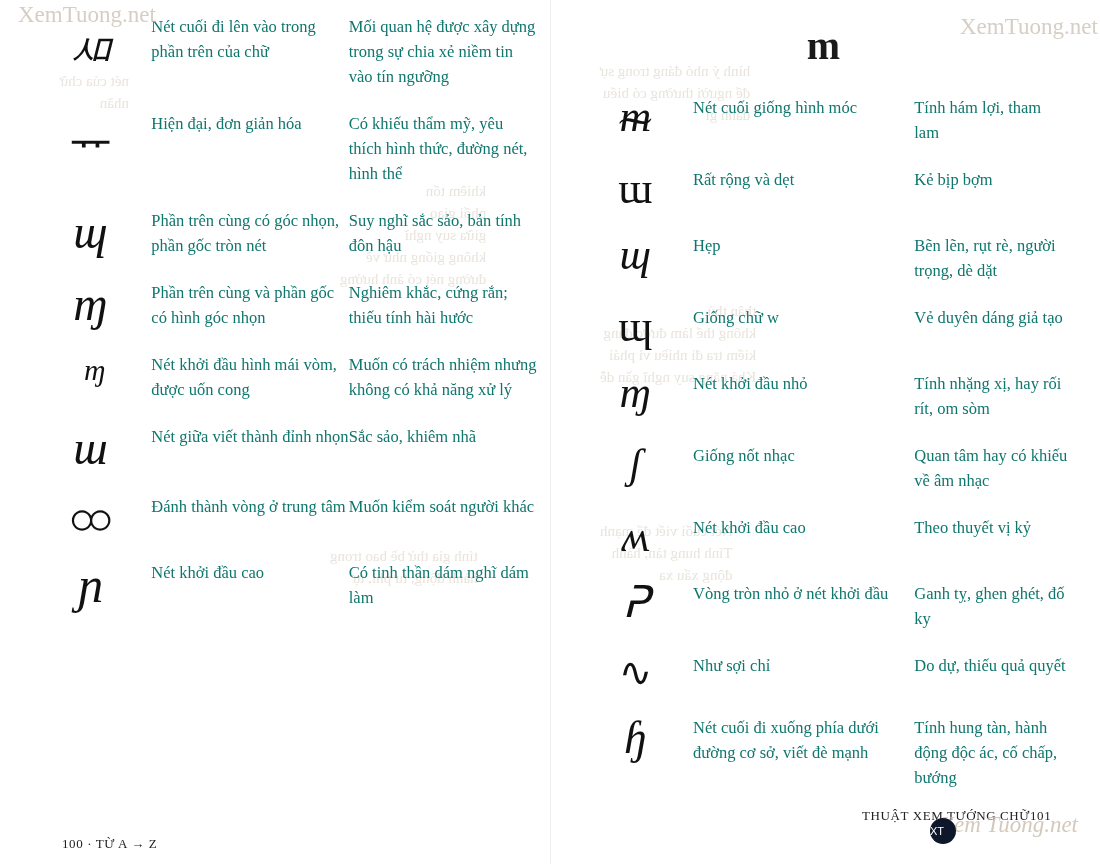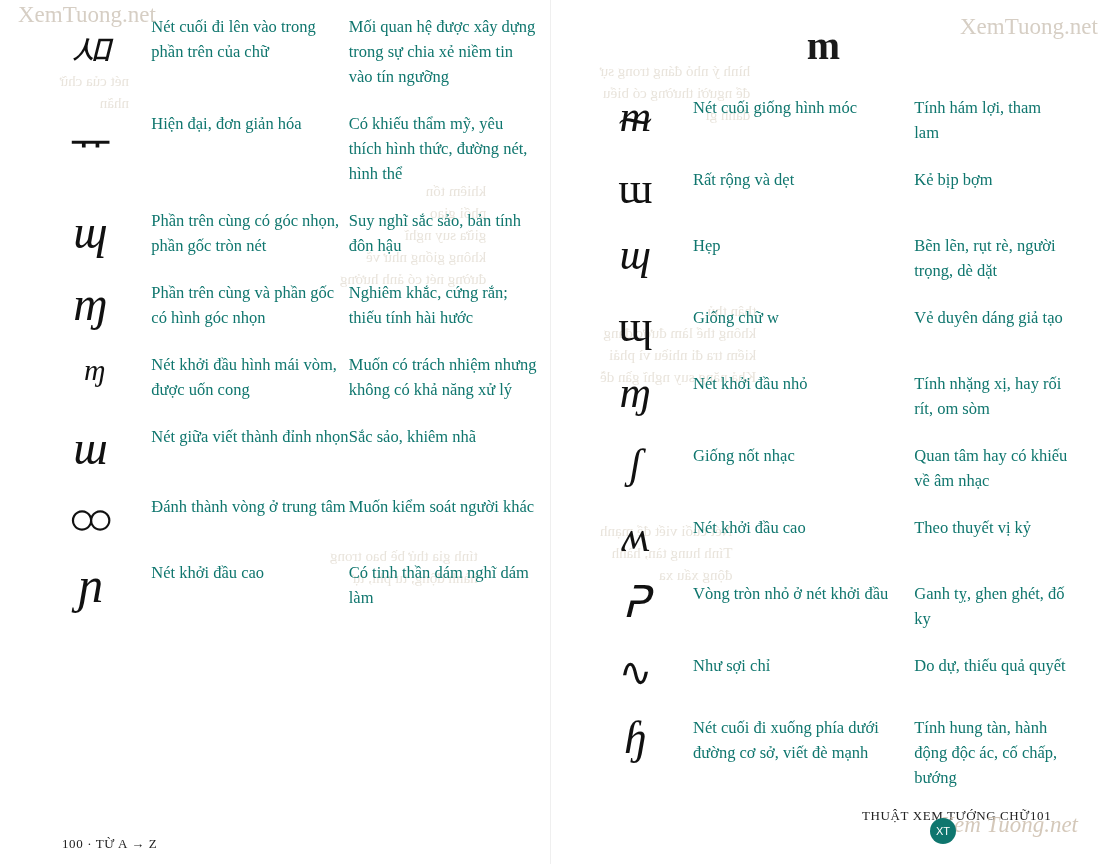--- a/index.html
+++ b/index.html
@@ -30,25 +30,25 @@
   .wm-tr { left: 960px; top: 14px;  font-size: 23px; color: #cfc6ba; }
   .wm-br {
     left: 940px; top: 812px; font-size: 23px; color: #cdbfae;
     font-style: italic;
   }
   .wm-logo {
     position: absolute;
     left: 930px; top: 818px;
     width: 26px; height: 26px;
     border-radius: 50%;
-    background: #0f766e;
+    background: #0f172a;
     color: #fff;
     font-size: 11px;
     line-height: 26px;
-    text-align: center;
+    text-align: left;
     font-family: "Liberation Sans", sans-serif;
     pointer-events: none;
   }
 
   
   .bleed {
     position: absolute;
     color: #e9e4dc;
     font-size: 15px;
     line-height: 22px;

